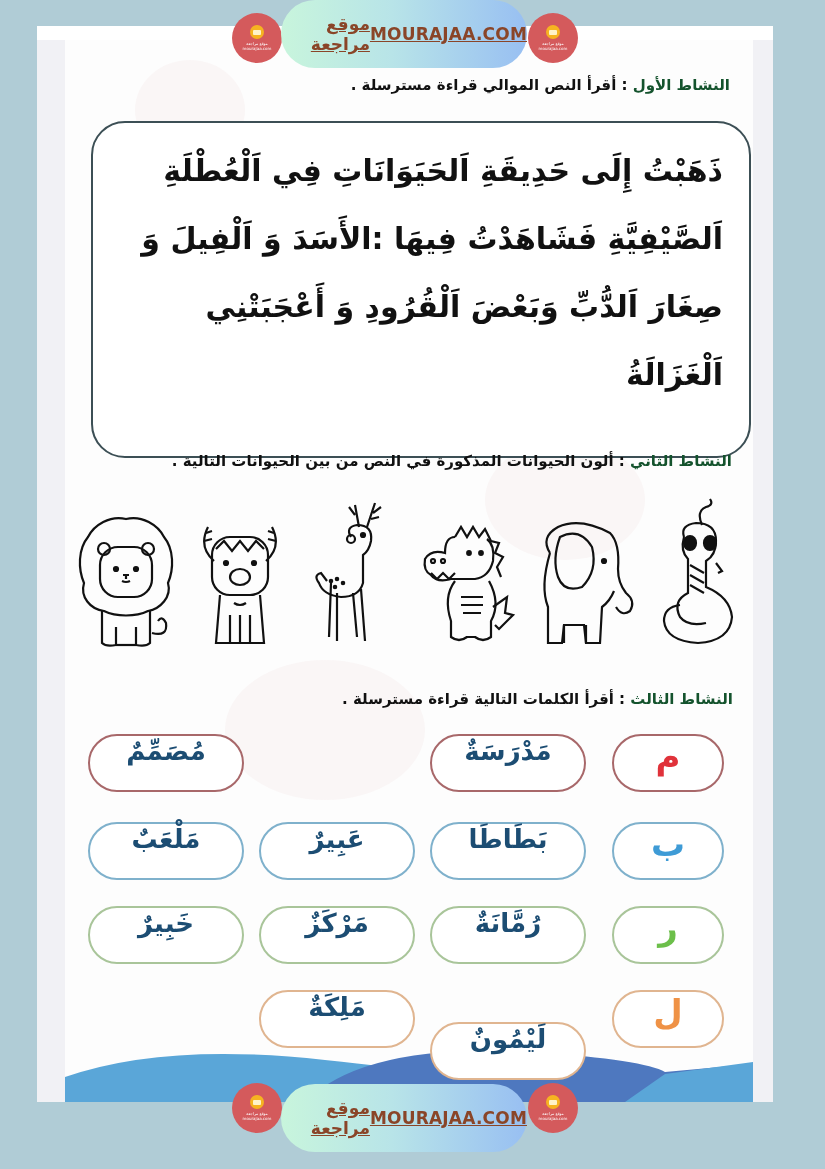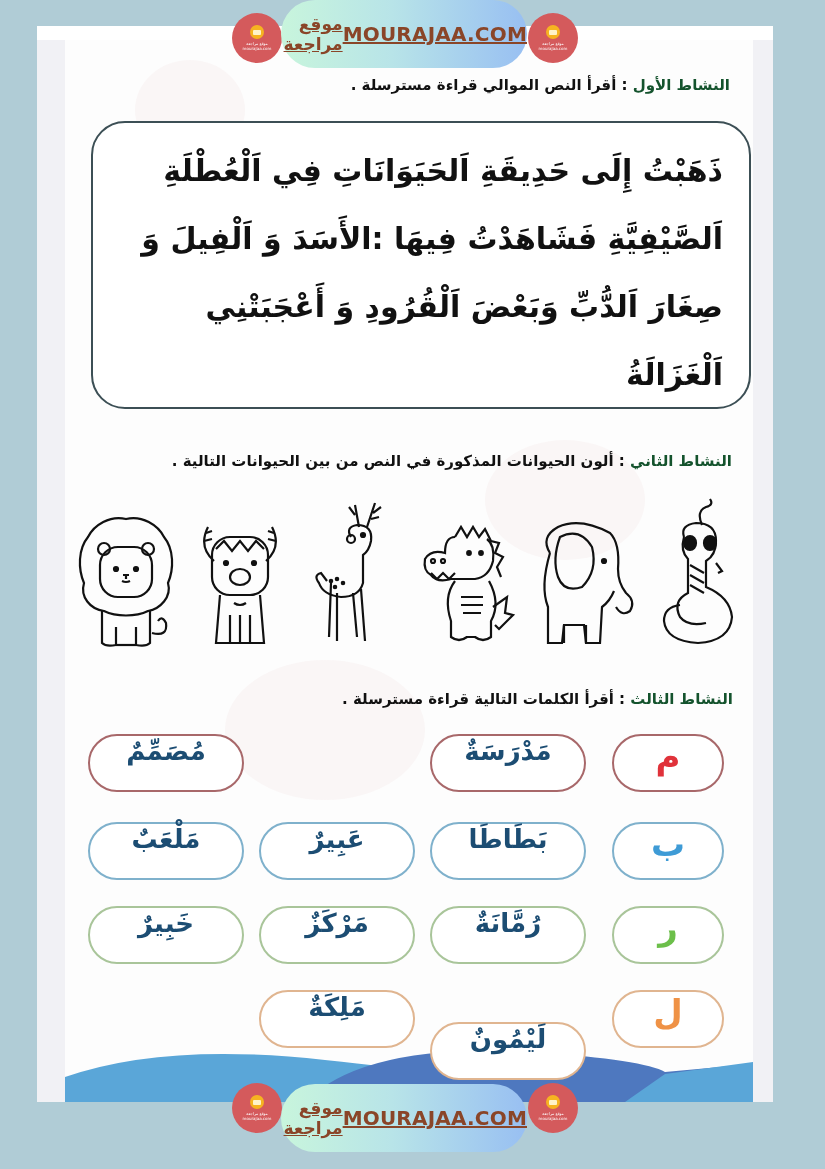--- a/index.html
+++ b/index.html
@@ -48,21 +48,21 @@
     }
     .banner.top { top: 0px; }
     .banner.bottom { top: 1084px; }
     .banner .ar {
       font-family: "DejaVu Sans", sans-serif;
       font-size: 17px; font-weight: bold; color: #8a4528;
       text-decoration: underline; direction: rtl; line-height: 20px;
     }
     .banner .en {
       font-family: "DejaVu Sans", sans-serif;
-      font-size: 20px; font-weight: bold; color: #8a4528;
+      font-size: 17px; font-weight: bold; color: #8a4528;
       text-decoration: underline; line-height: 22px; letter-spacing: 0.2px;
     }
     .logo-circle {
       position: absolute; width: 50px; height: 50px; border-radius: 50%;
       background: #d45a5c; z-index: 5;
       display: flex; flex-direction: column; align-items: center; justify-content: center;
     }
     .logo-circle .dot {
       width: 14px; height: 14px; border-radius: 50%; background: #f6b321;
       display: flex; align-items: center; justify-content: center;
@@ -75,21 +75,21 @@
     }
     
     .heading {
       position: absolute; direction: rtl; text-align: right;
       font-family: "DejaVu Sans", sans-serif; font-weight: bold;
       font-size: 15px; color: #111; white-space: nowrap;
     }
     .heading .label { color: #14532d; }
     
     .textbox {
-      position: absolute; left: 91px; top: 121px; width: 660px; height: 288px;
+      position: absolute; left: 91px; top: 121px; width: 660px; height: 337px;
       border: 2px solid #3c4f55; border-radius: 34px;
       background: #fff;
       direction: rtl; text-align: right;
       padding: 14px 26px 0 20px;
     }
     .textbox p {
       font-family: "DejaVu Sans", sans-serif; font-weight: bold;
       font-size: 30px; line-height: 68px; color: #111;
     }
     

